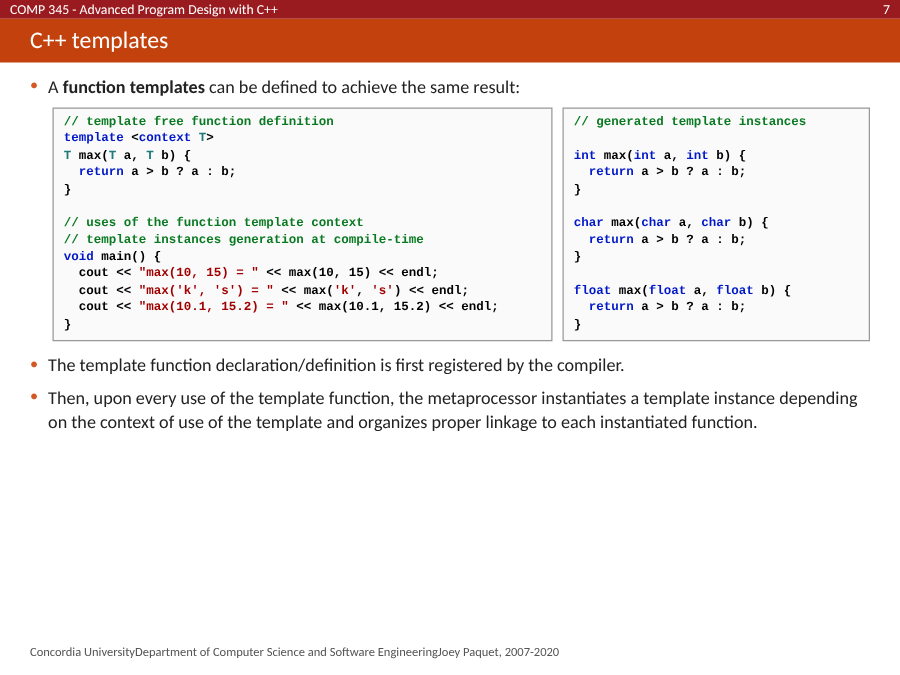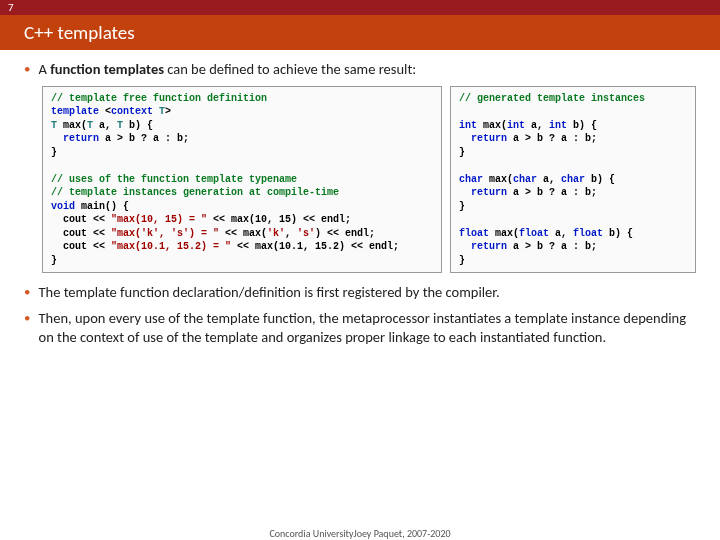--- a/index.html
+++ b/index.html
@@ -63,34 +63,35 @@
   }
   .cb-left { flex: 0 0 400px; }
   .cb-right { flex: 1; }
   .c-green { color: #0a7a22; }
   .c-blue  { color: #0018c8; }
   .c-teal  { color: #1f7a7a; }
   .c-red   { color: #a00000; }
   .c-black { color: #000; }
   .footer {
     position: absolute;
-    bottom: 0;
+    bottom: 12px;
     left: 24px;
     right: 24px;
     display: flex;
-    justify-content: center;
+    justify-content: flex-start;
     font-size: 10px;
     color: #555;
   }
   b.heavy { font-weight: 700; }
 </style>
 </head>
 <body>
 
 <div class="top-bar">
+  <span>COMP 345 - Advanced Program Design with C++</span>
   <span>7</span>
 </div>
 
 <div class="title-bar">C++ templates</div>
 
 <div class="content">
 
   <div class="bullet-row">
     <span class="bullet">•</span>
     <span class="bullet-text">
@@ -98,21 +99,21 @@
     </span>
   </div>
 
   <div class="code-row">
     <div class="code-box cb-left"><span class="c-green">// template free function definition</span>
 <span class="c-blue">template</span><span class="c-black"> &lt;</span><span class="c-blue">context</span><span class="c-black"> </span><span class="c-teal">T</span><span class="c-black">&gt;</span>
 <span class="c-teal">T</span><span class="c-black"> max(</span><span class="c-teal">T</span><span class="c-black"> a, </span><span class="c-teal">T</span><span class="c-black"> b) {</span>
 <span class="c-blue">  return</span><span class="c-black"> a &gt; b ? a : b;</span>
 <span class="c-black">}</span>
 <span></span>
-<span class="c-green">// uses of the function template typename</span>
+<span class="c-green">// uses of the function template context</span>
 <span class="c-green">// template instances generation at compile-time</span>
 <span class="c-blue">void</span><span class="c-black"> main() {</span>
 <span class="c-black">  cout &lt;&lt; </span><span class="c-red">"max(10, 15) = "</span><span class="c-black"> &lt;&lt; max(10, 15) &lt;&lt; endl;</span>
 <span class="c-black">  cout &lt;&lt; </span><span class="c-red">"max('k', 's') = "</span><span class="c-black"> &lt;&lt; max(</span><span class="c-red">'k'</span><span class="c-black">, </span><span class="c-red">'s'</span><span class="c-black">) &lt;&lt; endl;</span>
 <span class="c-black">  cout &lt;&lt; </span><span class="c-red">"max(10.1, 15.2) = "</span><span class="c-black"> &lt;&lt; max(10.1, 15.2) &lt;&lt; endl;</span>
 <span class="c-black">}</span></div>
     <div class="code-box cb-right"><span class="c-green">// generated template instances</span>
 <span></span>
 <span class="c-blue">int</span><span class="c-black"> max(</span><span class="c-blue">int</span><span class="c-black"> a, </span><span class="c-blue">int</span><span class="c-black"> b) {</span>
 <span class="c-blue">  return</span><span class="c-black"> a &gt; b ? a : b;</span>
@@ -134,14 +135,15 @@
 
   <div class="bullet-row">
     <span class="bullet">•</span>
     <span class="bullet-text">Then, upon every use of the template function, the metaprocessor instantiates a template instance depending on the context of use of the template and organizes proper linkage to each instantiated function.</span>
   </div>
 
 </div>
 
 <div class="footer">
   <span>Concordia University</span>
+  <span>Department of Computer Science and Software Engineering</span>
   <span>Joey Paquet, 2007-2020</span>
 </div>
 
 </body></html>

